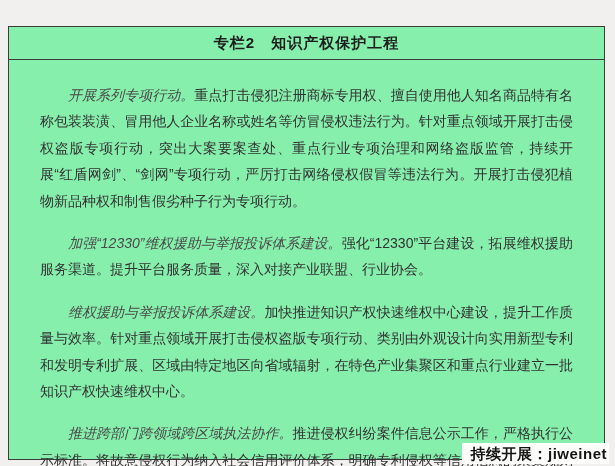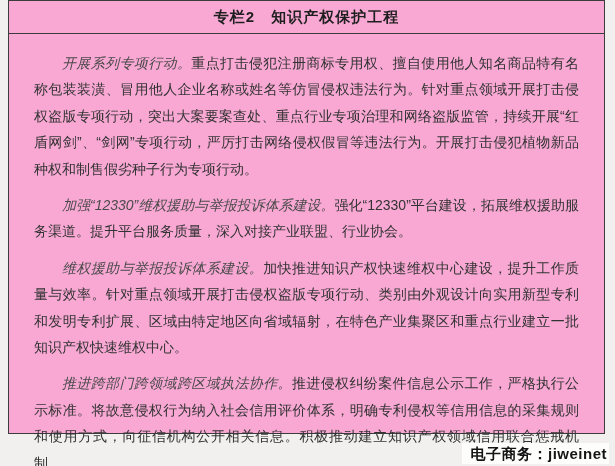--- a/index.html
+++ b/index.html
@@ -5,23 +5,23 @@
   html,body{margin:0;padding:0;}
   body{
     width:615px;height:466px;
     background:#f1f0ee;
     font-family:"Liberation Sans","DejaVu Sans",sans-serif;
     position:relative;
     overflow:hidden;
   }
   .doc-box{
     position:absolute;
-    left:8px; top:0;
+    left:8px; top:26px;
     width:597px; height:434px;
-    background:#f9a8d4;
+    background:#86efac;
     border:1px solid #3c3c3c;
     box-sizing:border-box;
   }
   .doc-title-row{
     height:32px;
     line-height:32px;
     text-align:center;
     font-size:15px;
     font-weight:bold;
     color:#1f1f1f;
@@ -29,21 +29,21 @@
     letter-spacing:1px;
   }
   .doc-body{
     padding:6px 15px 4px 15px;
     font-size:14px;
     line-height:26.4px;
     color:#333333;
     text-align:justify;
   }
   .doc-body p{
-    margin:10px;
+    margin:16px;
     text-indent:2em;
   }
   .lead{
     font-style:italic;
     color:#4a4a4a;
   }
   .watermark{
     position:absolute;
     right:6px;
     bottom:2px;
@@ -66,13 +66,13 @@
 
 
     <p><span class="lead">加强“12330”维权援助与举报投诉体系建设。</span><span>强化“12330”平台建设，拓展维权援助服务渠道。提升平台服务质量，深入对接产业联盟、行业协会。</span></p>
 
     <p><span class="lead">维权援助与举报投诉体系建设。</span><span>加快推进知识产权快速维权中心建设，提升工作质量与效率。针对重点领域开展打击侵权盗版专项行动、类别由外观设计向实用新型专利和发明专利扩展、区域由特定地区向省域辐射，在特色产业集聚区和重点行业建立一批知识产权快速维权中心。</span></p>
 
     <p><span class="lead">推进跨部门跨领域跨区域执法协作。</span><span>推进侵权纠纷案件信息公示工作，严格执行公示标准。将故意侵权行为纳入社会信用评价体系，明确专利侵权等信用信息的采集规则和使用方式，向征信机构公开相关信息。积极推动建立知识产权领域信用联合惩戒机制。</span></p>
   </div>
 </div>
 
-<div class="watermark">电子商务：jiweinet</div>
+<div class="watermark">持续开展：jiweinet</div>
 
 </body></html>

